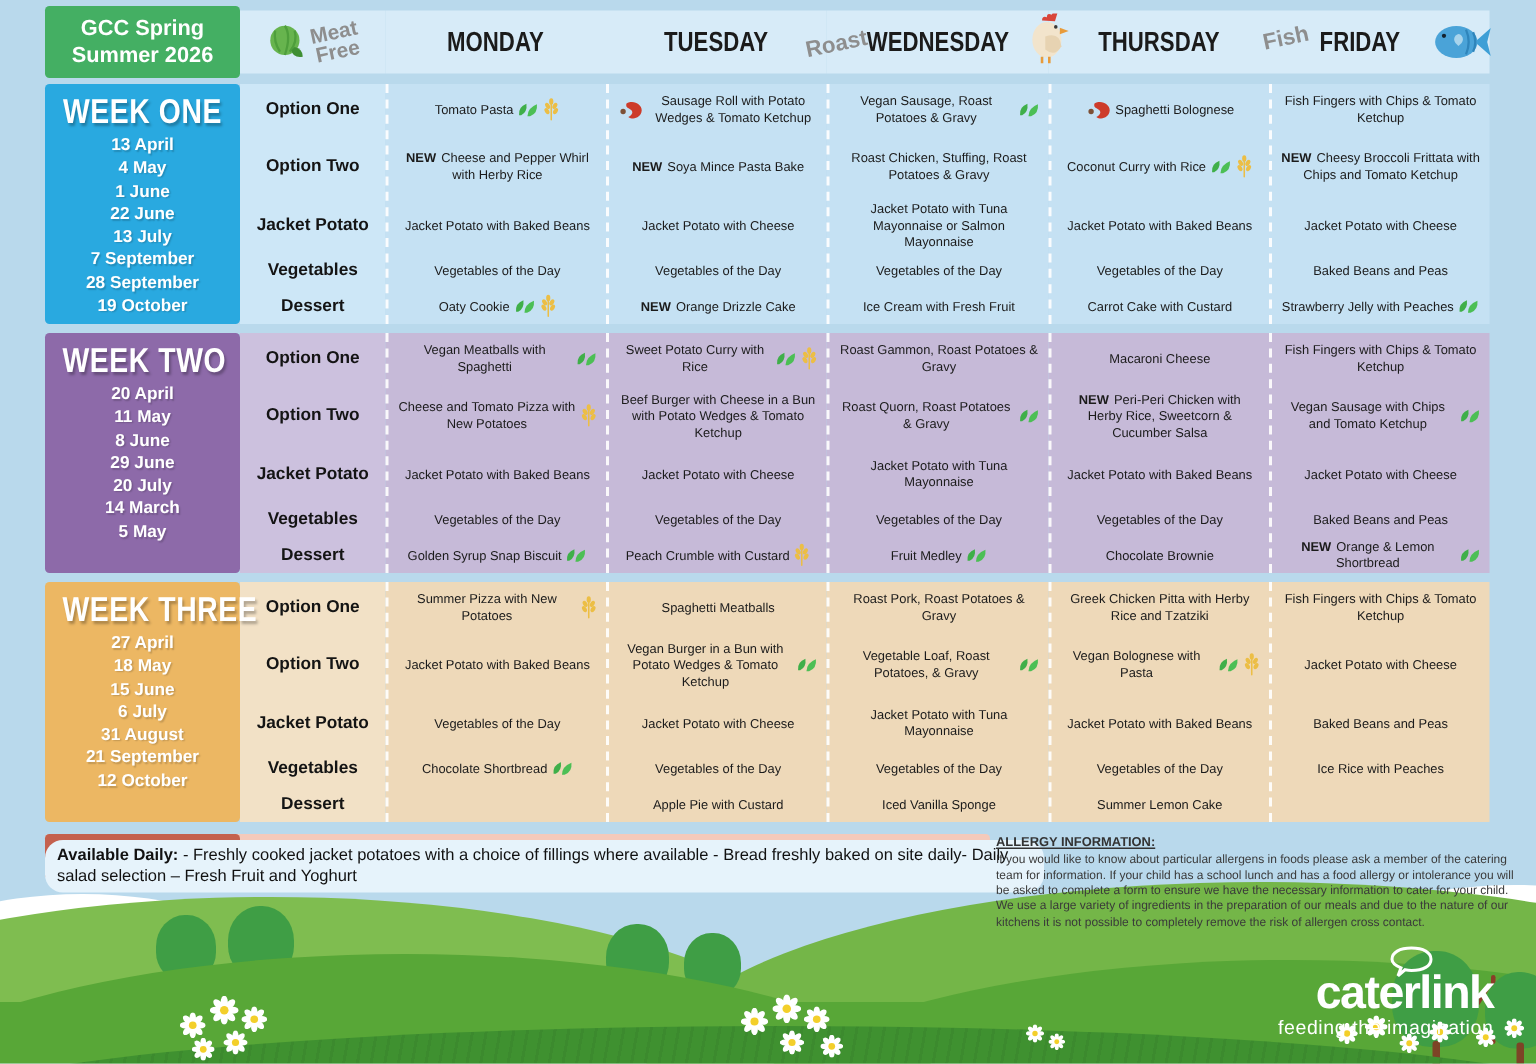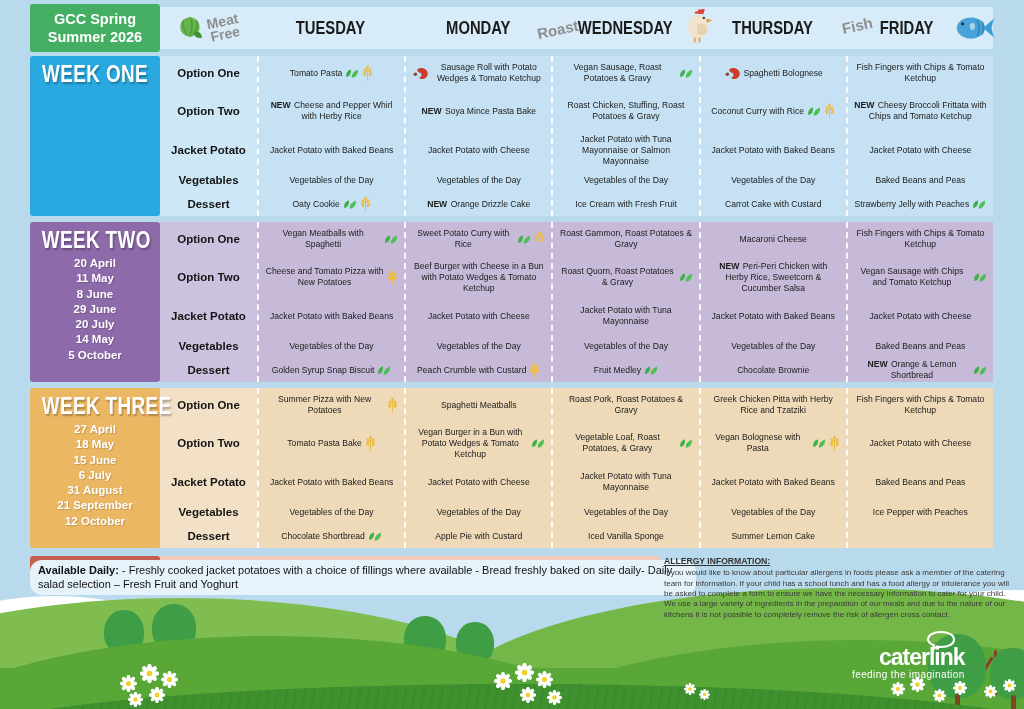--- a/index.html
+++ b/index.html
@@ -65,22 +65,22 @@
           background-image:repeating-linear-gradient(100deg,rgba(0,0,0,.05) 0 2px,transparent 2px 9px);}
   .tree{position:absolute;z-index:3;}
   .tree .canopy{background:#3f9e45;border-radius:48% 48% 44% 44%;}
   .tree .trunk{background:#7d4426;margin:-4px auto 0;border-radius:2px;}
   .twig{position:absolute;background:#8a3d28;border-radius:2px;z-index:4;}
   .daisy{position:absolute;z-index:6;line-height:0;}
 
   
   .logo{position:absolute;left:852px;top:646px;z-index:7;color:#fff;}
   .logo .bubble{position:absolute;left:74px;top:-16px;}
-  .logo .word{font-size:23px;font-weight:800;letter-spacing:-1px;line-height:1;text-align:right;}
-  .logo .tag{font-size:10px;font-weight:400;letter-spacing:.4px;margin-top:0px;}
+  .logo .word{font-size:31px;font-weight:800;letter-spacing:-1px;line-height:1;text-align:right;}
+  .logo .tag{font-size:13px;font-weight:400;letter-spacing:.4px;margin-top:0px;}
 </style>
 </head>
 <body>
 
 <div class="page">
 
   <div class="scenery">
     <div class="cloud" style="left:-60px;top:596px;width:230px;height:80px;"></div>
     <div class="cloud" style="left:640px;top:600px;width:190px;height:66px;"></div>
     <div class="cloud" style="left:880px;top:590px;width:260px;height:96px;"></div>
@@ -345,24 +345,24 @@
               <circle cx="11" cy="11" r="9" fill="#67b44e"></circle>
               <path d="M11 2 Q15 8 11 20 M5 5 Q4 12 8 18 M17 5 Q19 12 14 18" stroke="#4e9e3c" stroke-width="1.4" fill="none"></path>
               <path d="M17 15 q5 1 5 6 q-6 1 -7 -4 z" fill="#3f8f33"></path>
             </svg>
           </span>
           <span class="scribble" style="white-space:pre-line;">Meat
 Free</span>
         </span>
       </div>
       <div class="hcell">
-          <span class="dayname">TUESDAY</span>
+          <span class="dayname">MONDAY</span>
         </div>
       <div class="hcell">
-          <span class="dayname">MONDAY</span>
+          <span class="dayname">TUESDAY</span>
         </div>
       <div class="hcell" style="overflow:visible;">
         <span class="scribble" style="position:absolute;left:-14px;top:16px;font-size:15px;">Roast</span>
         <span class="dayname">WEDNESDAY</span>
         <span class="hdr-ico" style="right:-14px;top:2px;z-index:2;">
           <svg width="28" height="34" viewBox="0 0 26 31">
             <path d="M9 4 q0 -3 3 -2 q0 -3 3 -1.5 q1 -2.5 3.5 -1 l-1.5 5 z" fill="#d9453a"></path>
             <ellipse cx="12" cy="16" rx="9" ry="11" fill="#f2e4cc"></ellipse>
             <path d="M11 14 q9 -3 10 6 q-4 7 -10 2 z" fill="#e7d3b2"></path>
             <polygon points="20,8.5 25.5,10.5 20,12.5" fill="#e89b3a"></polygon>
@@ -386,20 +386,30 @@
             <circle cx="6.5" cy="8.5" r="1.2" fill="#14222e"></circle>
           </svg>
         </span>
       </div>
     </div>
 
     <div id="weeks">
         <section class="week hgrid" style="--side: #29a9e0; --labelbg: #cde7f7; --cellbg: #c5e1f3;">
           <div class="side">
             <div class="wname">WEEK ONE</div>
+            <div class="dates">
+              <div class="wdate">13 April</div>
+              <div class="wdate">4 May</div>
+              <div class="wdate">1 June</div>
+              <div class="wdate">22 June</div>
+              <div class="wdate">13 July</div>
+              <div class="wdate">7 September</div>
+              <div class="wdate">28 September</div>
+              <div class="wdate">19 October</div>
+            </div>
           </div>
           <div class="labels">
             <div class="rlabel">Option One</div>
             <div class="rlabel">Option Two</div>
             <div class="rlabel">Jacket Potato</div>
             <div class="rlabel">Vegetables</div>
             <div class="rlabel">Dessert</div>
           </div>
           <div class="daycol">
             <div class="cell">
@@ -547,22 +557,22 @@
         </section>
         <section class="week hgrid" style="--side: #8d6aa9; --labelbg: #ccc1de; --cellbg: #c6bad8;">
           <div class="side">
             <div class="wname">WEEK TWO</div>
             <div class="dates">
               <div class="wdate">20 April</div>
               <div class="wdate">11 May</div>
               <div class="wdate">8 June</div>
               <div class="wdate">29 June</div>
               <div class="wdate">20 July</div>
-              <div class="wdate">14 May</div>
-              <div class="wdate">5 October</div>
+              <div class="wdate">14 March</div>
+              <div class="wdate">5 May</div>
             </div>
           </div>
           <div class="labels">
             <div class="rlabel">Option One</div>
             <div class="rlabel">Option Two</div>
             <div class="rlabel">Jacket Potato</div>
             <div class="rlabel">Vegetables</div>
             <div class="rlabel">Dessert</div>
           </div>
           <div class="daycol">
@@ -737,131 +747,118 @@
                     <ellipse cx="7.5" cy="3.2" rx="1.9" ry="3"></ellipse>
                     <ellipse cx="4.2" cy="7.2" rx="1.9" ry="3" transform="rotate(-32 4.2 7.2)"></ellipse>
                     <ellipse cx="10.8" cy="7.2" rx="1.9" ry="3" transform="rotate(32 10.8 7.2)"></ellipse>
                     <ellipse cx="3.6" cy="12" rx="1.9" ry="3" transform="rotate(-32 3.6 12)"></ellipse>
                     <ellipse cx="11.4" cy="12" rx="1.9" ry="3" transform="rotate(32 11.4 12)"></ellipse>
                     <rect x="6.8" y="4.5" width="1.4" height="16" rx="0.7"></rect>
                   </g>
                 </svg></span>
             </div>
             <div class="cell">
-              <span class="ctext"><span>Tomato Pasta Bake</span></span>
+              <span class="ctext"><span>Jacket Potato with Baked Beans</span></span>
+            </div>
+            <div class="cell">
+              <span class="ctext"><span>Vegetables of the Day</span></span>
+            </div>
+            <div class="cell">
+              <span class="ctext"><span>Chocolate Shortbread</span></span>
+              <span class="mk-icon"><svg width="14" height="10" viewBox="0 0 20 14">
+                  <path d="M1.5 12.5 Q0.5 4.5 8.5 1.5 Q9.5 9.5 3.5 12.5 Z" fill="#3faf49"></path>
+                  <path d="M9.5 13.5 Q9.5 5.5 18.5 2 Q19.5 10.5 12 13.5 Z" fill="#4cbf55"></path>
+                </svg></span>
+            </div>
+          </div>
+          <div class="daycol">
+            <div class="cell">
+              <span class="ctext"><span>Spaghetti Meatballs</span></span>
+            </div>
+            <div class="cell">
+              <span class="ctext"><span>Vegan Burger in a Bun with Potato Wedges &amp; Tomato Ketchup</span></span>
+              <span class="mk-icon"><svg width="14" height="10" viewBox="0 0 20 14">
+                  <path d="M1.5 12.5 Q0.5 4.5 8.5 1.5 Q9.5 9.5 3.5 12.5 Z" fill="#3faf49"></path>
+                  <path d="M9.5 13.5 Q9.5 5.5 18.5 2 Q19.5 10.5 12 13.5 Z" fill="#4cbf55"></path>
+                </svg></span>
+            </div>
+            <div class="cell">
+              <span class="ctext"><span>Jacket Potato with Cheese</span></span>
+            </div>
+            <div class="cell">
+              <span class="ctext"><span>Vegetables of the Day</span></span>
+            </div>
+            <div class="cell">
+              <span class="ctext"><span>Apple Pie with Custard</span></span>
+            </div>
+          </div>
+          <div class="daycol">
+            <div class="cell">
+              <span class="ctext"><span>Roast Pork, Roast Potatoes &amp; Gravy</span></span>
+            </div>
+            <div class="cell">
+              <span class="ctext"><span>Vegetable Loaf, Roast Potatoes, &amp; Gravy</span></span>
+              <span class="mk-icon"><svg width="14" height="10" viewBox="0 0 20 14">
+                  <path d="M1.5 12.5 Q0.5 4.5 8.5 1.5 Q9.5 9.5 3.5 12.5 Z" fill="#3faf49"></path>
+                  <path d="M9.5 13.5 Q9.5 5.5 18.5 2 Q19.5 10.5 12 13.5 Z" fill="#4cbf55"></path>
+                </svg></span>
+            </div>
+            <div class="cell">
+              <span class="ctext"><span>Jacket Potato with Tuna Mayonnaise</span></span>
+            </div>
+            <div class="cell">
+              <span class="ctext"><span>Vegetables of the Day</span></span>
+            </div>
+            <div class="cell">
+              <span class="ctext"><span>Iced Vanilla Sponge</span></span>
+            </div>
+          </div>
+          <div class="daycol">
+            <div class="cell">
+              <span class="ctext"><span>Greek Chicken Pitta with Herby Rice and Tzatziki</span></span>
+            </div>
+            <div class="cell">
+              <span class="ctext"><span>Vegan Bolognese with Pasta</span></span>
+              <span class="mk-icon"><svg width="14" height="10" viewBox="0 0 20 14">
+                  <path d="M1.5 12.5 Q0.5 4.5 8.5 1.5 Q9.5 9.5 3.5 12.5 Z" fill="#3faf49"></path>
+                  <path d="M9.5 13.5 Q9.5 5.5 18.5 2 Q19.5 10.5 12 13.5 Z" fill="#4cbf55"></path>
+                </svg></span>
               <span class="mk-icon"><svg width="11" height="16" viewBox="0 0 15 21">
                   <g fill="#ecbe45">
                     <ellipse cx="7.5" cy="3.2" rx="1.9" ry="3"></ellipse>
                     <ellipse cx="4.2" cy="7.2" rx="1.9" ry="3" transform="rotate(-32 4.2 7.2)"></ellipse>
                     <ellipse cx="10.8" cy="7.2" rx="1.9" ry="3" transform="rotate(32 10.8 7.2)"></ellipse>
                     <ellipse cx="3.6" cy="12" rx="1.9" ry="3" transform="rotate(-32 3.6 12)"></ellipse>
                     <ellipse cx="11.4" cy="12" rx="1.9" ry="3" transform="rotate(32 11.4 12)"></ellipse>
                     <rect x="6.8" y="4.5" width="1.4" height="16" rx="0.7"></rect>
                   </g>
                 </svg></span>
             </div>
             <div class="cell">
               <span class="ctext"><span>Jacket Potato with Baked Beans</span></span>
             </div>
             <div class="cell">
               <span class="ctext"><span>Vegetables of the Day</span></span>
             </div>
             <div class="cell">
-              <span class="ctext"><span>Chocolate Shortbread</span></span>
-              <span class="mk-icon"><svg width="14" height="10" viewBox="0 0 20 14">
-                  <path d="M1.5 12.5 Q0.5 4.5 8.5 1.5 Q9.5 9.5 3.5 12.5 Z" fill="#3faf49"></path>
-                  <path d="M9.5 13.5 Q9.5 5.5 18.5 2 Q19.5 10.5 12 13.5 Z" fill="#4cbf55"></path>
-                </svg></span>
-            </div>
-          </div>
-          <div class="daycol">
-            <div class="cell">
-              <span class="ctext"><span>Spaghetti Meatballs</span></span>
-            </div>
-            <div class="cell">
-              <span class="ctext"><span>Vegan Burger in a Bun with Potato Wedges &amp; Tomato Ketchup</span></span>
-              <span class="mk-icon"><svg width="14" height="10" viewBox="0 0 20 14">
-                  <path d="M1.5 12.5 Q0.5 4.5 8.5 1.5 Q9.5 9.5 3.5 12.5 Z" fill="#3faf49"></path>
-                  <path d="M9.5 13.5 Q9.5 5.5 18.5 2 Q19.5 10.5 12 13.5 Z" fill="#4cbf55"></path>
-                </svg></span>
+              <span class="ctext"><span>Summer Lemon Cake</span></span>
+            </div>
+          </div>
+          <div class="daycol">
+            <div class="cell">
+              <span class="ctext"><span>Fish Fingers with Chips &amp; Tomato Ketchup</span></span>
             </div>
             <div class="cell">
               <span class="ctext"><span>Jacket Potato with Cheese</span></span>
             </div>
             <div class="cell">
-              <span class="ctext"><span>Vegetables of the Day</span></span>
-            </div>
-            <div class="cell">
-              <span class="ctext"><span>Apple Pie with Custard</span></span>
-            </div>
-          </div>
-          <div class="daycol">
-            <div class="cell">
-              <span class="ctext"><span>Roast Pork, Roast Potatoes &amp; Gravy</span></span>
-            </div>
-            <div class="cell">
-              <span class="ctext"><span>Vegetable Loaf, Roast Potatoes, &amp; Gravy</span></span>
-              <span class="mk-icon"><svg width="14" height="10" viewBox="0 0 20 14">
-                  <path d="M1.5 12.5 Q0.5 4.5 8.5 1.5 Q9.5 9.5 3.5 12.5 Z" fill="#3faf49"></path>
-                  <path d="M9.5 13.5 Q9.5 5.5 18.5 2 Q19.5 10.5 12 13.5 Z" fill="#4cbf55"></path>
-                </svg></span>
-            </div>
-            <div class="cell">
-              <span class="ctext"><span>Jacket Potato with Tuna Mayonnaise</span></span>
-            </div>
-            <div class="cell">
-              <span class="ctext"><span>Vegetables of the Day</span></span>
-            </div>
-            <div class="cell">
-              <span class="ctext"><span>Iced Vanilla Sponge</span></span>
-            </div>
-          </div>
-          <div class="daycol">
-            <div class="cell">
-              <span class="ctext"><span>Greek Chicken Pitta with Herby Rice and Tzatziki</span></span>
-            </div>
-            <div class="cell">
-              <span class="ctext"><span>Vegan Bolognese with Pasta</span></span>
-              <span class="mk-icon"><svg width="14" height="10" viewBox="0 0 20 14">
-                  <path d="M1.5 12.5 Q0.5 4.5 8.5 1.5 Q9.5 9.5 3.5 12.5 Z" fill="#3faf49"></path>
-                  <path d="M9.5 13.5 Q9.5 5.5 18.5 2 Q19.5 10.5 12 13.5 Z" fill="#4cbf55"></path>
-                </svg></span>
-              <span class="mk-icon"><svg width="11" height="16" viewBox="0 0 15 21">
-                  <g fill="#ecbe45">
-                    <ellipse cx="7.5" cy="3.2" rx="1.9" ry="3"></ellipse>
-                    <ellipse cx="4.2" cy="7.2" rx="1.9" ry="3" transform="rotate(-32 4.2 7.2)"></ellipse>
-                    <ellipse cx="10.8" cy="7.2" rx="1.9" ry="3" transform="rotate(32 10.8 7.2)"></ellipse>
-                    <ellipse cx="3.6" cy="12" rx="1.9" ry="3" transform="rotate(-32 3.6 12)"></ellipse>
-                    <ellipse cx="11.4" cy="12" rx="1.9" ry="3" transform="rotate(32 11.4 12)"></ellipse>
-                    <rect x="6.8" y="4.5" width="1.4" height="16" rx="0.7"></rect>
-                  </g>
-                </svg></span>
-            </div>
-            <div class="cell">
-              <span class="ctext"><span>Jacket Potato with Baked Beans</span></span>
-            </div>
-            <div class="cell">
-              <span class="ctext"><span>Vegetables of the Day</span></span>
-            </div>
-            <div class="cell">
-              <span class="ctext"><span>Summer Lemon Cake</span></span>
-            </div>
-          </div>
-          <div class="daycol">
-            <div class="cell">
-              <span class="ctext"><span>Fish Fingers with Chips &amp; Tomato Ketchup</span></span>
-            </div>
-            <div class="cell">
-              <span class="ctext"><span>Jacket Potato with Cheese</span></span>
-            </div>
-            <div class="cell">
               <span class="ctext"><span>Baked Beans and Peas</span></span>
             </div>
             <div class="cell">
-              <span class="ctext"><span>Ice Pepper with Peaches</span></span>
+              <span class="ctext"><span>Ice Rice with Peaches</span></span>
             </div>
           </div>
         </section>
       </div>
   </div>
 
   <div class="menukey">
     <div class="mk-title">
         <span>MENU KEY</span>
       </div>

